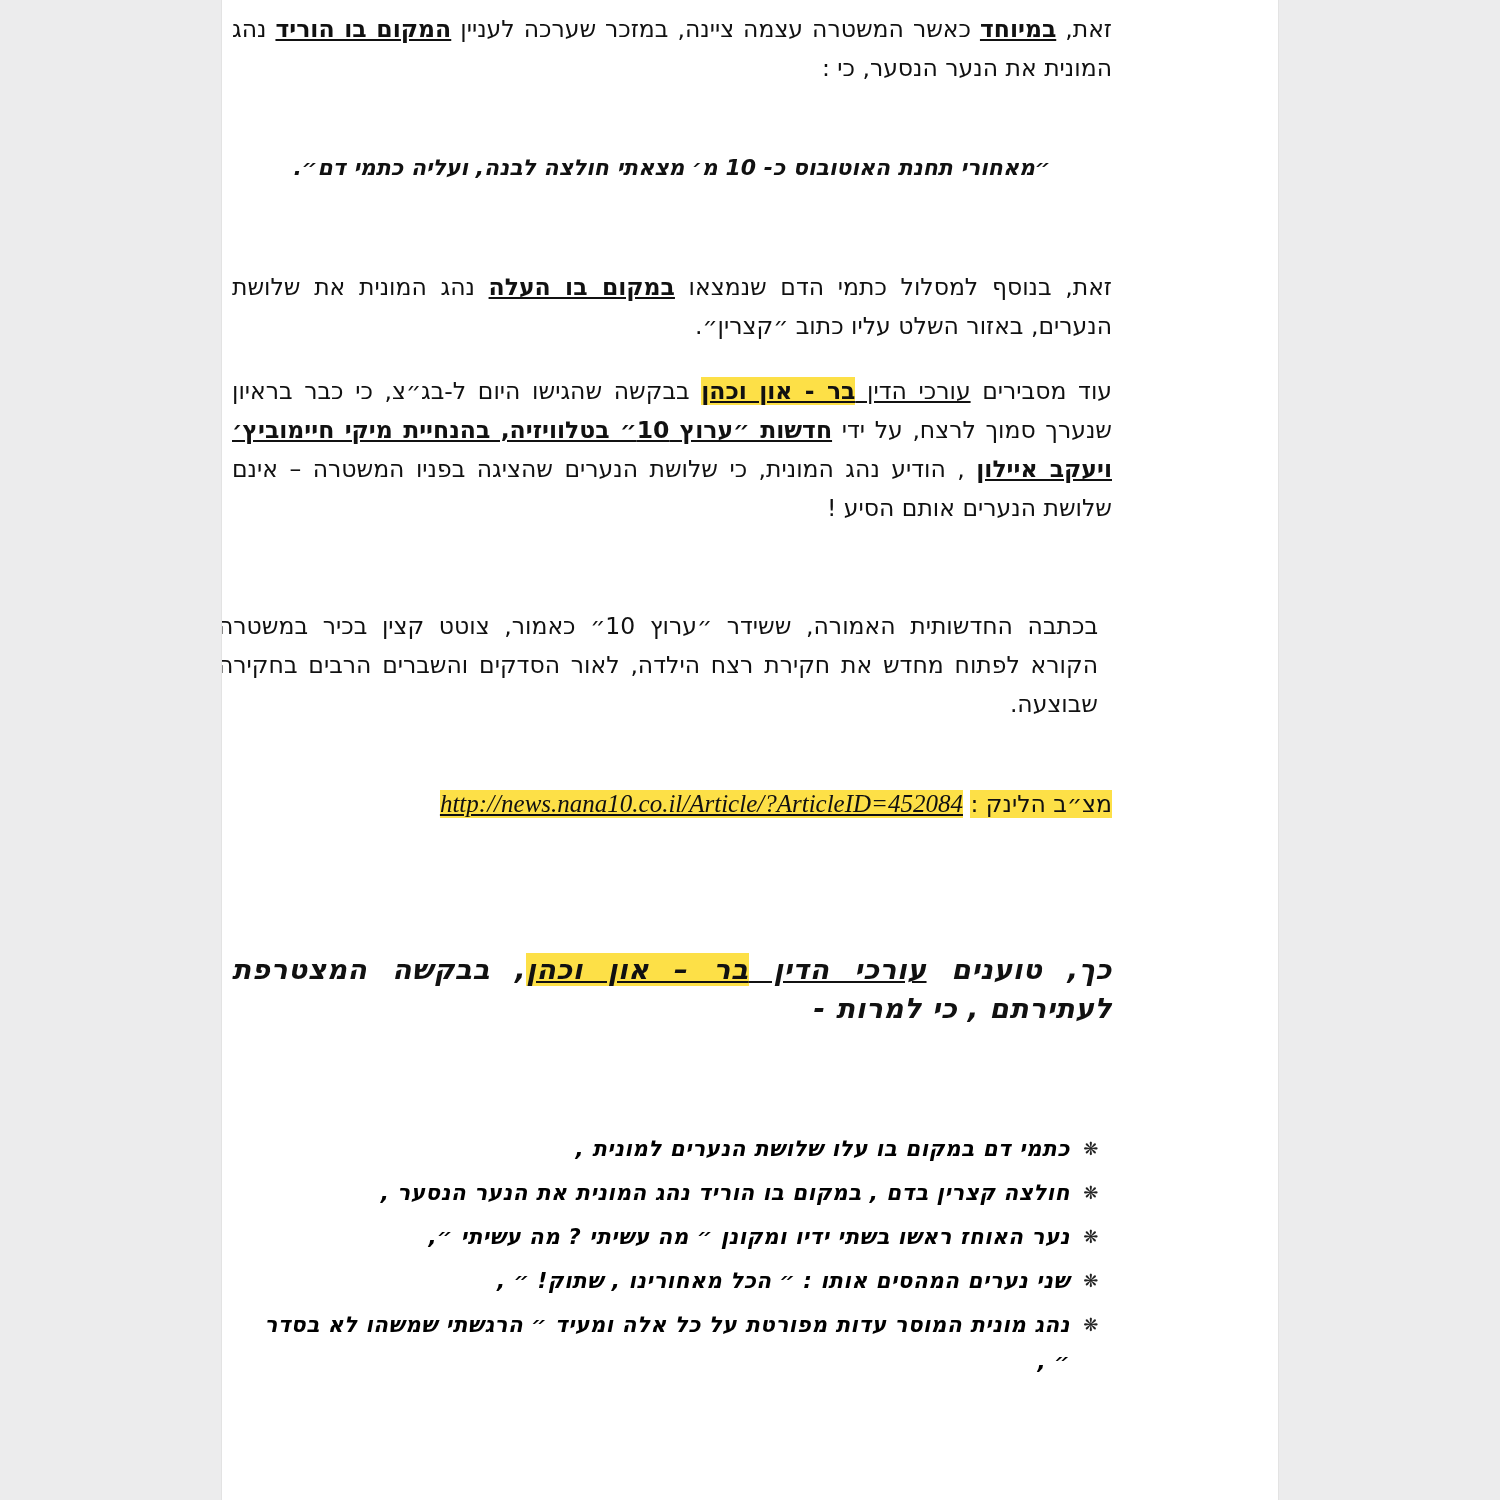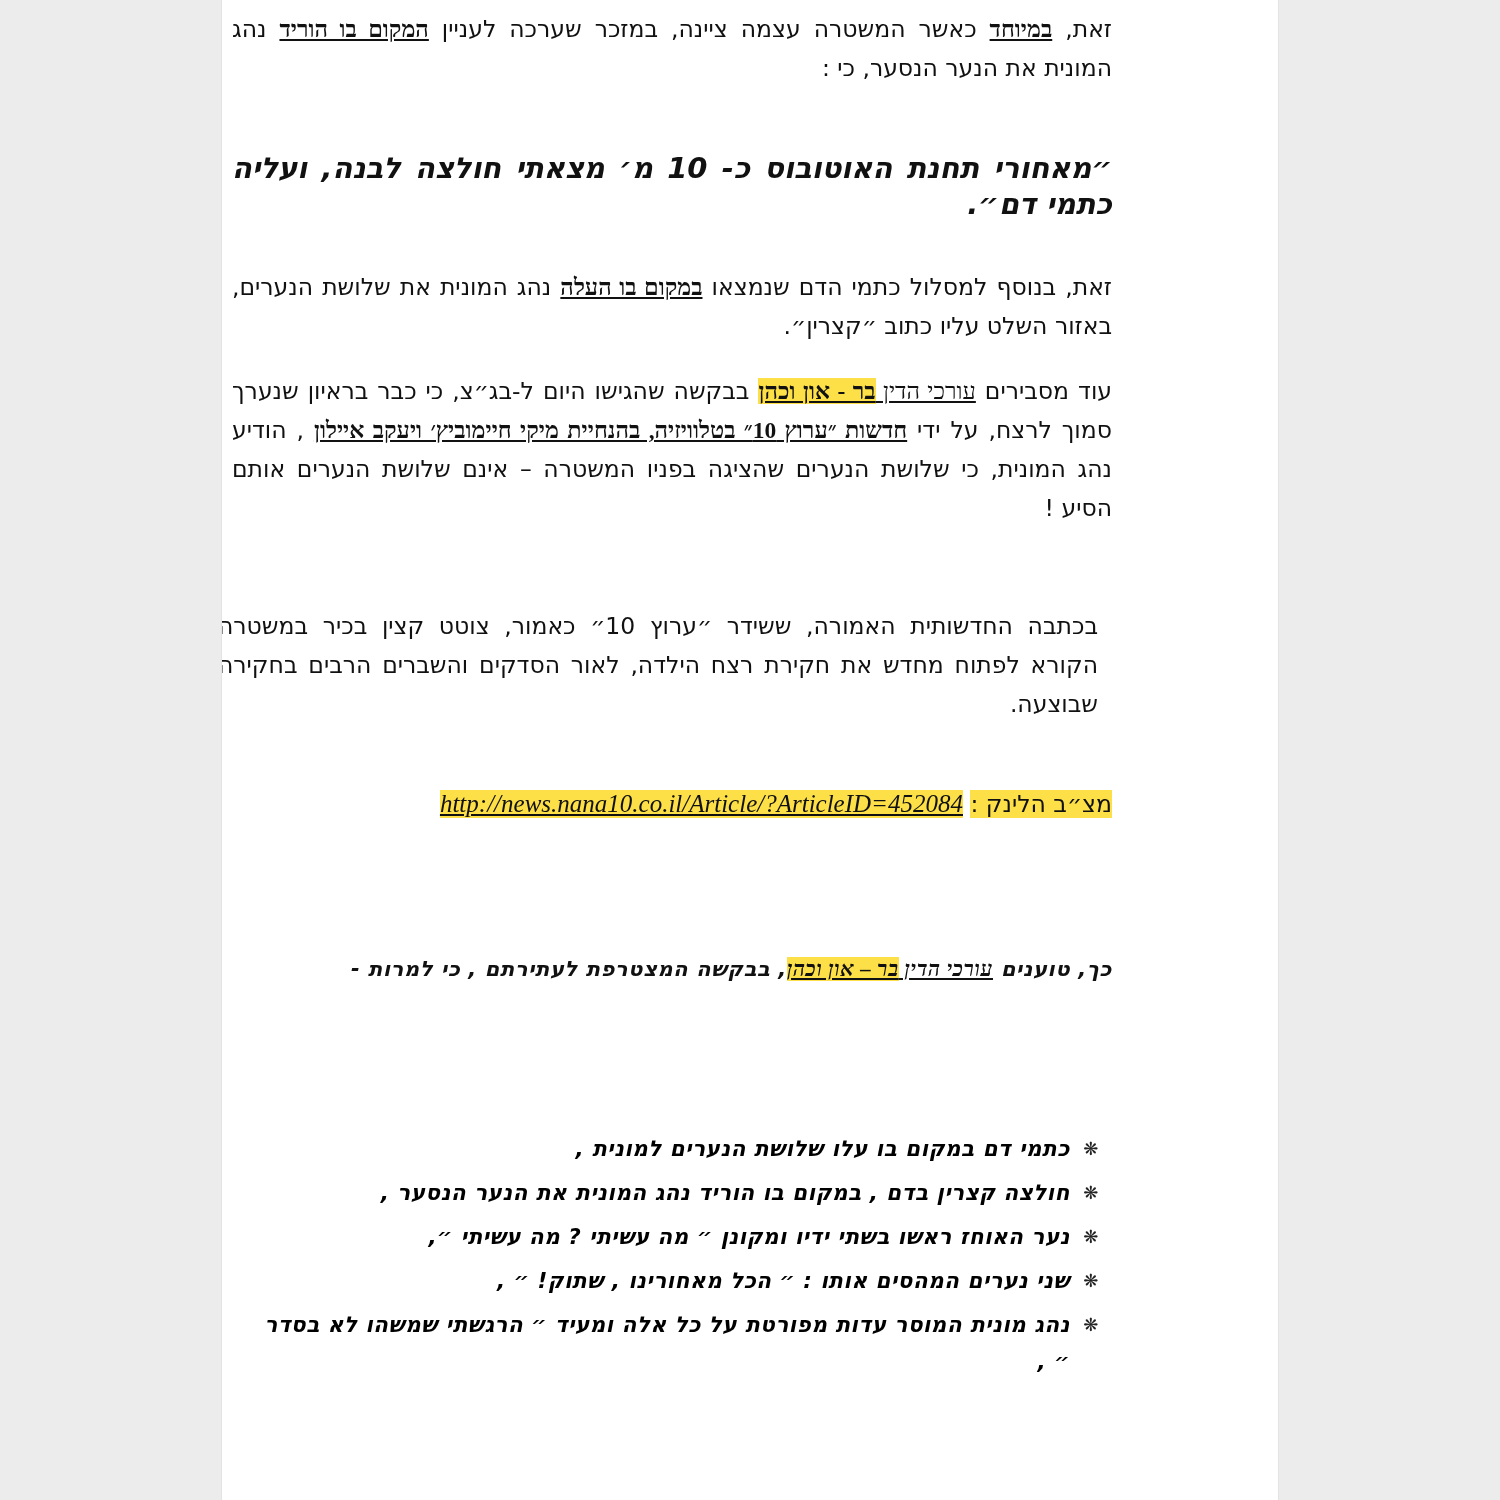--- a/index.html
+++ b/index.html
@@ -34,29 +34,29 @@
     direction: rtl;
     text-align: justify;
     color: #111;
   }
   .body-par {
     font-family: "DejaVu Sans", sans-serif;
     font-size: 23.5px;
     line-height: 39px;
     letter-spacing: 0px;
   }
-  .u { text-decoration: underline; font-family: Liberation Serif, serif; }
+  .u { text-decoration: underline; }
   .b { font-weight: bold; }
   .hl { background: #fde047; }
 
   
   .p1 { position: absolute; right: 166px; top: 10px; width: 880px; }
   .quote1 {
     position: absolute; right: 166px; top: 150px; width: 880px;
-    font-weight: bold; font-style: italic; font-size: 29px; 
+    font-weight: bold; font-style: italic; font-size: 22px; text-align: center;
     line-height: 36px;
     direction: rtl;
   }
   .p2 { position: absolute; right: 166px; top: 244px; width: 880px; margin-top: 24px; }
   .p3 { position: absolute; right: 166px; top: 372px; width: 880px; }
   .p4 { position: absolute; right: 180px; top: 607px; width: 880px; }
   .linkline {
     position: absolute; right: 166px; top: 785px; width: 880px;
     direction: rtl; font-size: 23.5px; line-height: 38px;
   }
@@ -64,21 +64,21 @@
     font-family: "Liberation Serif", serif;
     font-size: 25px;
     direction: ltr;
     unicode-bidi: embed;
     text-decoration: underline;
     color: #111;
     font-style: italic;
   }
   .p5 {
     position: absolute; right: 166px; top: 950px; width: 880px;
-    font-weight: bold; font-style: italic; font-size: 21px; line-height: 39px;
+    font-weight: bold; font-style: italic; font-size: 28px; line-height: 39px;
     letter-spacing: 0.6px;
   }
   .bullets {
     position: absolute; right: 166px; top: 1130px; width: 880px;
     direction: rtl;
   }
   .bullet {
     display: flex;
     flex-direction: row;
     align-items: flex-start;

